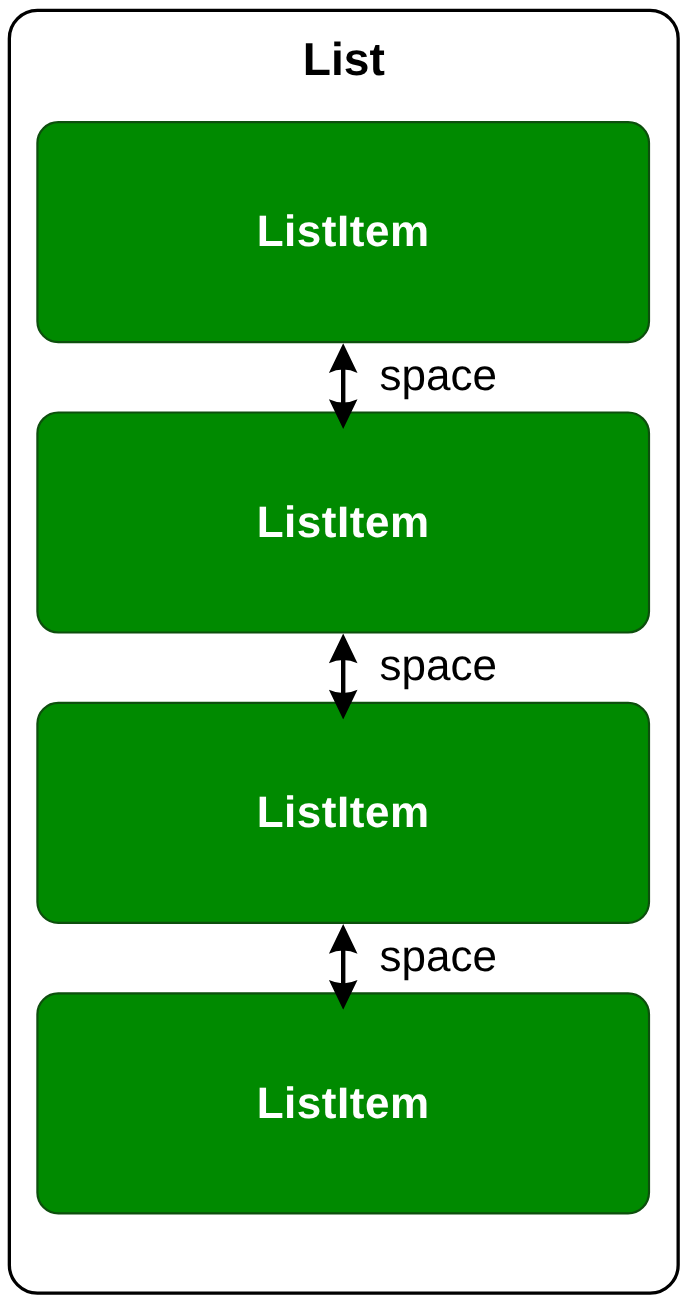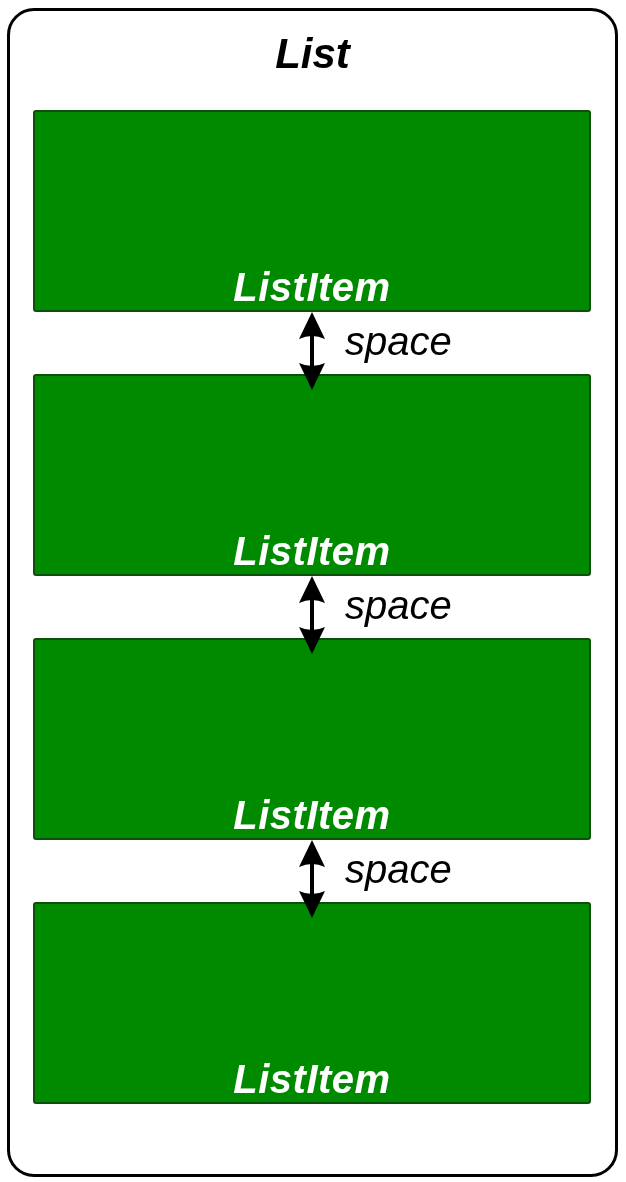--- a/index.html
+++ b/index.html
@@ -14,21 +14,21 @@
   }
   * { margin: 0; padding: 0; box-sizing: border-box; }
   html, body {
     width: 626px; height: 1182px;
     background: var(--background);
     font-family: "Liberation Sans", sans-serif;
     overflow: hidden;
   }
   .canvas {
     position: relative;
-    width: 626px; height: 1182px; font-style: italic;
+    width: 626px; height: 1182px;
   }
   .list-container {
     position: absolute;
     left: 7px; top: 8px;
     width: 611px; height: 1169px;
     border: 3px solid var(--container-border);
     border-radius: 27px;
     background: var(--background);
   }
   .list-title {
@@ -46,23 +46,23 @@
     top: 99px; left: 23px;
     width: 558px;
     display: flex;
     flex-direction: column;
   }
   .list-item {
     width: 558px;
     height: 202px;
     background: var(--item-fill);
     border: 2px solid var(--item-border);
-    border-radius: 3px;
+    border-radius: 20px;
     display: flex;
-    align-items: flex-end;
+    align-items: center;
     justify-content: center;
   }
   .item-label {
     font-size: 40px;
     font-weight: bold;
     color: var(--item-text);
     letter-spacing: 0.5px;
   }
   .spacer-row {
     position: relative;

